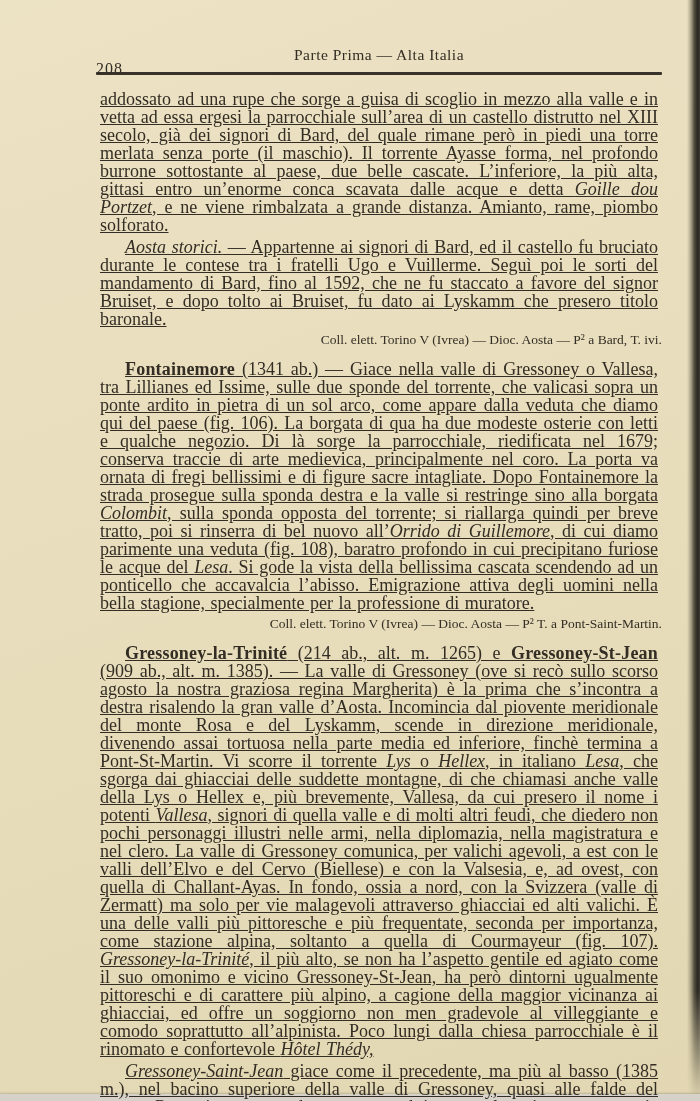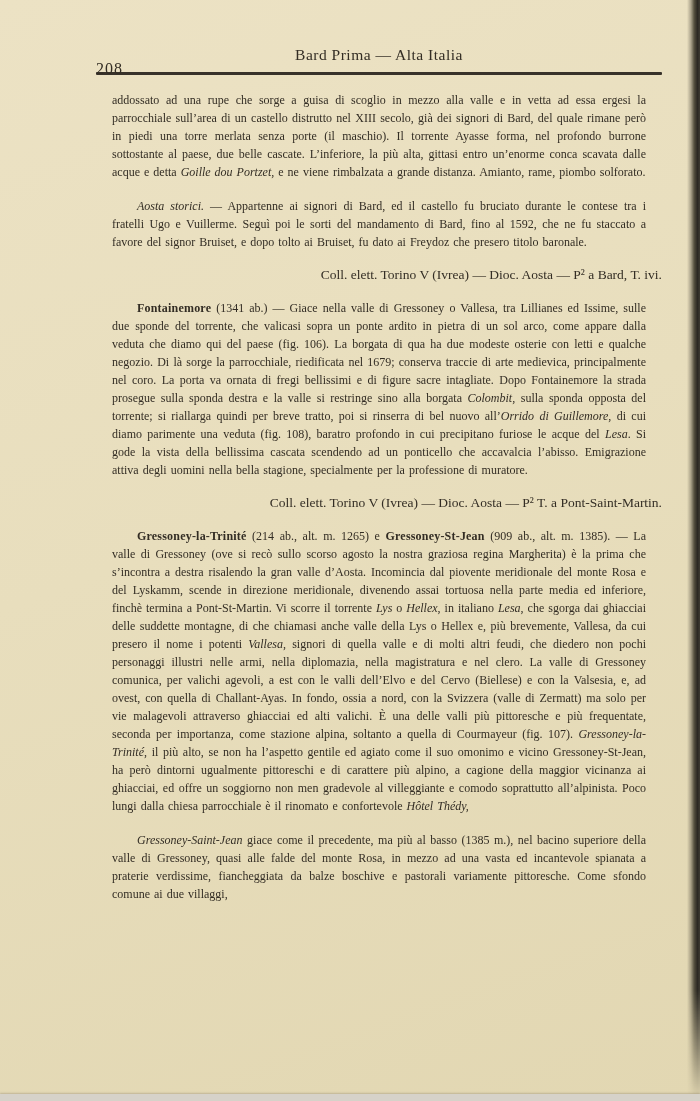--- a/index.html
+++ b/index.html
@@ -33,45 +33,45 @@
   }
   .running-title {
     text-align: center; font-size: 15.5px; letter-spacing: 0.5px;
     padding-top: 2px;
   }
   .header-rule {
     height: 3px; background: #38322a; margin-top: 8px; border-radius: 1px;
   }
   .page-body { margin-top: 15px; }
   .par {
-    margin: 16px; font-size: 12px; line-height: 18px;
-    text-align: justify; word-spacing: 1px;
+    margin: 4px; font-size: 18px; line-height: 18px;
+    text-align: justify; word-spacing: 1px; text-decoration: underline;
   }
   .par.ind { text-indent: 25px; }
   .ref {
     margin: 4px 0 12px 0; font-size: 13.5px; line-height: 16px;
     text-align: right;
   }
   .it { font-style: italic; }
   .bd { font-weight: bold; letter-spacing: 0.2px; }
 </style>
 </head>
 <body>
 
 <div class="scan-edge-right"></div>
 <div class="scan-edge-bottom"></div>
 
 <div class="content">
   <div class="running-header">
     <span class="page-number">208</span>
-    <div class="running-title">Bard Prima — Alta Italia</div>
+    <div class="running-title">Parte Prima — Alta Italia</div>
   </div>
   <div class="header-rule"></div>
   <div class="page-body">
       <p class="par"><span class="">addossato ad una rupe che sorge a guisa di scoglio in mezzo alla valle e in vetta ad essa ergesi la parrocchiale sull’area di un castello distrutto nel XIII secolo, già dei signori di Bard, del quale rimane però in piedi una torre merlata senza porte (il maschio). Il torrente Ayasse forma, nel profondo burrone sottostante al paese, due belle cascate. L’inferiore, la più alta, gittasi entro un’enorme conca scavata dalle acque e detta </span><span class="it">Goille dou Portzet</span><span class="">, e ne viene rimbalzata a grande distanza. Amianto, rame, piombo solforato.</span></p>
-      <p class="par ind"><span class="it">Aosta storici.</span><span class=""> — Appartenne ai signori di Bard, ed il castello fu bruciato durante le contese tra i fratelli Ugo e Vuillerme. Seguì poi le sorti del mandamento di Bard, fino al 1592, che ne fu staccato a favore del signor Bruiset, e dopo tolto ai Bruiset, fu dato ai Freydoz che presero titolo baronale.</span></p>
+      <p class="par ind"><span class="it">Aosta storici.</span><span class=""> — Appartenne ai signori di Bard, ed il castello fu bruciato durante le contese tra i fratelli Ugo e Vuillerme. Seguì poi le sorti del mandamento di Bard, fino al 1592, che ne fu staccato a favore del signor Bruiset, e dopo tolto ai Bruiset, fu dato ai Lyskamm che presero titolo baronale.</span></p>
       <p class="ref"><span class="">Coll. elett. Torino V (Ivrea) — Dioc. Aosta — P² a Bard, T. ivi.</span></p>
       <p class="par ind"><span class="bd">Fontainemore</span><span class=""> (1341 ab.) — Giace nella valle di Gressoney o Vallesa, tra Lillianes ed Issime, sulle due sponde del torrente, che valicasi sopra un ponte ardito in pietra di un sol arco, come appare dalla veduta che diamo qui del paese (fig. 106). La borgata di qua ha due modeste osterie con letti e qualche negozio. Di là sorge la parrocchiale, riedificata nel 1679; conserva traccie di arte medievica, principalmente nel coro. La porta va ornata di fregi bellissimi e di figure sacre intagliate. Dopo Fontainemore la strada prosegue sulla sponda destra e la valle si restringe sino alla borgata </span><span class="it">Colombit</span><span class="">, sulla sponda opposta del torrente; si riallarga quindi per breve tratto, poi si rinserra di bel nuovo all’</span><span class="it">Orrido di Guillemore</span><span class="">, di cui diamo parimente una veduta (fig. 108), baratro profondo in cui precipitano furiose le acque del </span><span class="it">Lesa</span><span class="">. Si gode la vista della bellissima cascata scendendo ad un ponticello che accavalcia l’abisso. Emigrazione attiva degli uomini nella bella stagione, specialmente per la professione di muratore.</span></p>
       <p class="ref"><span class="">Coll. elett. Torino V (Ivrea) — Dioc. Aosta — P² T. a Pont-Saint-Martin.</span></p>
       <p class="par ind"><span class="bd">Gressoney-la-Trinité</span><span class=""> (214 ab., alt. m. 1265) e </span><span class="bd">Gressoney-St-Jean</span><span class=""> (909 ab., alt. m. 1385). — La valle di Gressoney (ove si recò sullo scorso agosto la nostra graziosa regina Margherita) è la prima che s’incontra a destra risalendo la gran valle d’Aosta. Incomincia dal piovente meridionale del monte Rosa e del Lyskamm, scende in direzione meridionale, divenendo assai tortuosa nella parte media ed inferiore, finchè termina a Pont-St-Martin. Vi scorre il torrente </span><span class="it">Lys</span><span class=""> o </span><span class="it">Hellex</span><span class="">, in italiano </span><span class="it">Lesa</span><span class="">, che sgorga dai ghiacciai delle suddette montagne, di che chiamasi anche valle della Lys o Hellex e, più brevemente, Vallesa, da cui presero il nome i potenti </span><span class="it">Vallesa</span><span class="">, signori di quella valle e di molti altri feudi, che diedero non pochi personaggi illustri nelle armi, nella diplomazia, nella magistratura e nel clero. La valle di Gressoney comunica, per valichi agevoli, a est con le valli dell’Elvo e del Cervo (Biellese) e con la Valsesia, e, ad ovest, con quella di Challant-Ayas. In fondo, ossia a nord, con la Svizzera (valle di Zermatt) ma solo per vie malagevoli attraverso ghiacciai ed alti valichi. È una delle valli più pittoresche e più frequentate, seconda per importanza, come stazione alpina, soltanto a quella di Courmayeur (fig. 107). </span><span class="it">Gressoney-la-Trinité</span><span class="">, il più alto, se non ha l’aspetto gentile ed agiato come il suo omonimo e vicino Gressoney-St-Jean, ha però dintorni ugualmente pittoreschi e di carattere più alpino, a cagione della maggior vicinanza ai ghiacciai, ed offre un soggiorno non men gradevole al villeggiante e comodo soprattutto all’alpinista. Poco lungi dalla chiesa parrocchiale è il rinomato e confortevole </span><span class="it">Hôtel Thédy,</span></p>
       <p class="par ind"><span class="it">Gressoney-Saint-Jean</span><span class=""> giace come il precedente, ma più al basso (1385 m.), nel bacino superiore della valle di Gressoney, quasi alle falde del monte Rosa, in mezzo ad una vasta ed incantevole spianata a praterie verdissime, fiancheggiata da balze boschive e pastorali variamente pittoresche. Come sfondo comune ai due villaggi,</span></p>
     </div>
 </div>
 
 </body></html>

